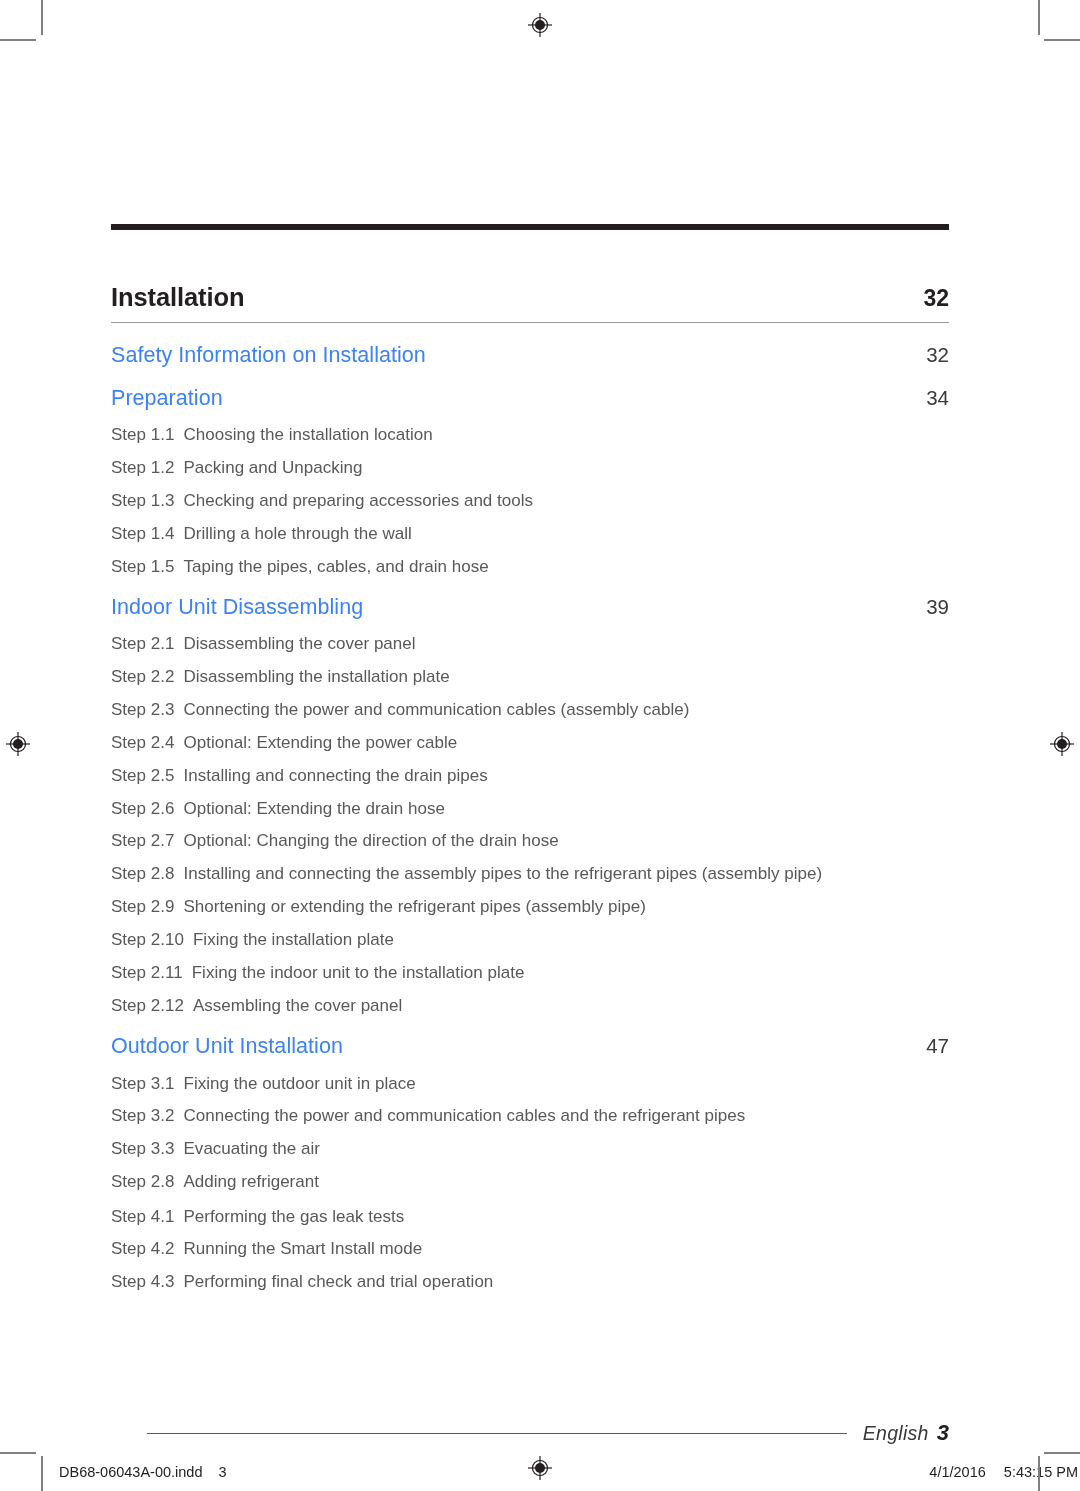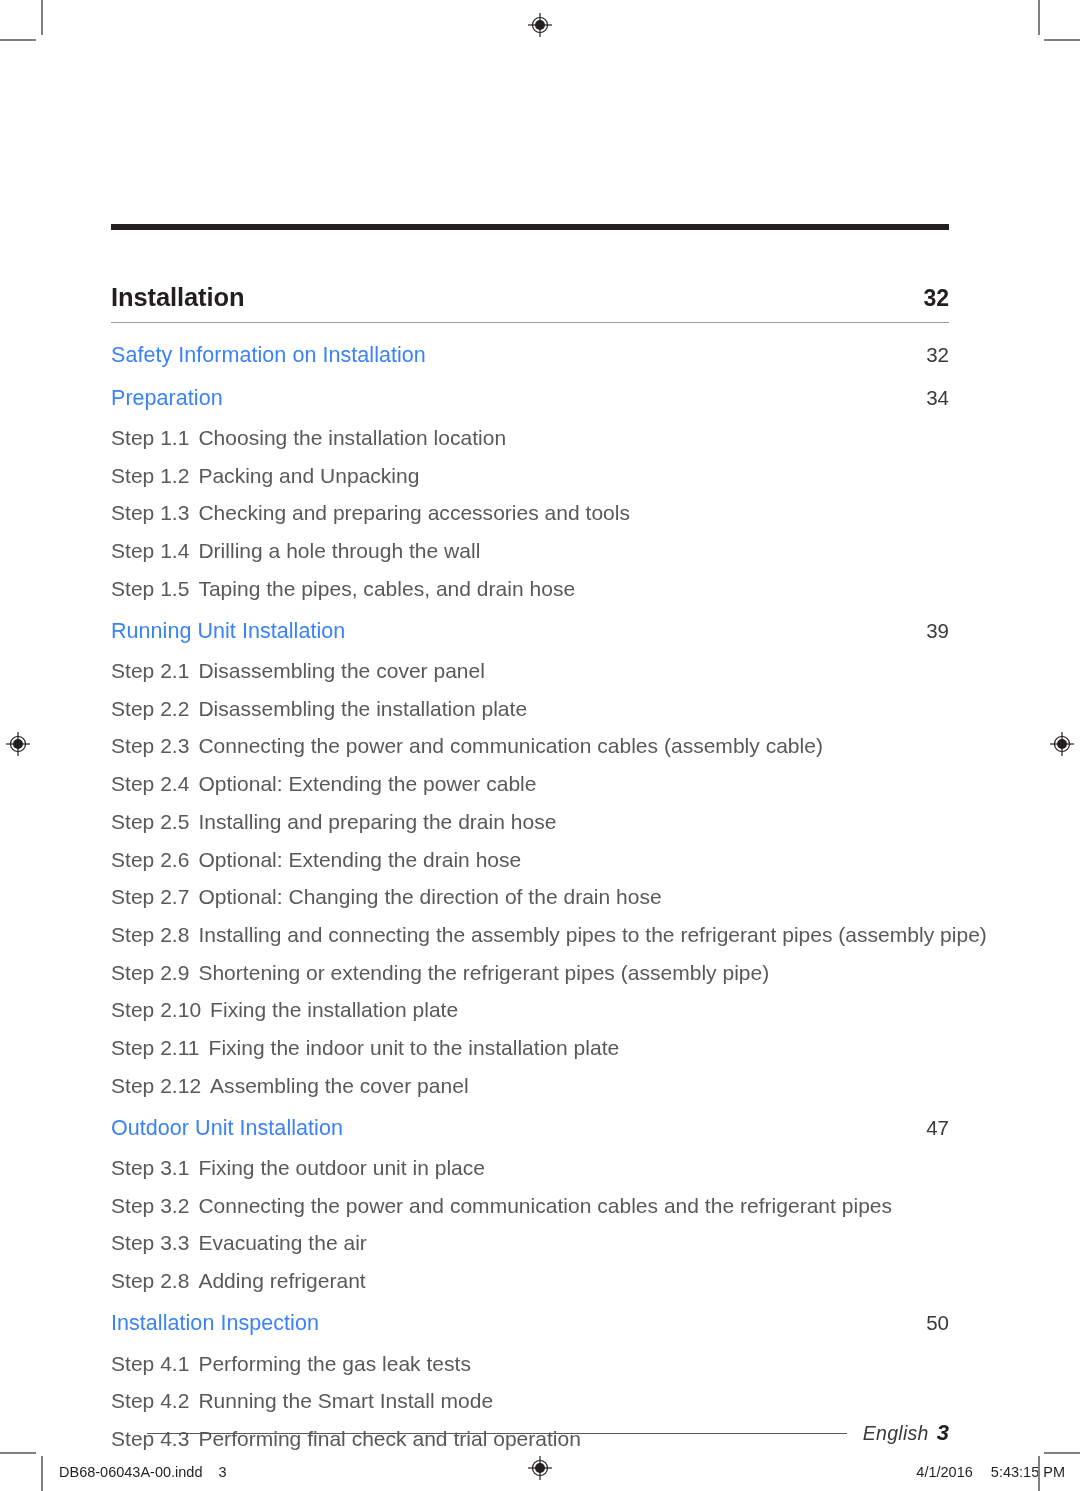--- a/index.html
+++ b/index.html
@@ -118,21 +118,21 @@
     color: #3a3a3a;
     line-height: 1.22;
     min-width: 40px;
     text-align: right;
   }
 
   
   .step {
     display: flex;
     align-items: baseline;
-    font-size: 21px;
+    font-size: 17px;
     color: #58595b;
     line-height: 1.2;
     margin-top: 12.5px;
     letter-spacing: 0.02px;
   }
   .step-label {
     white-space: nowrap;
     margin-right: 9px;
   }
   .step-text {
@@ -200,21 +200,21 @@
     left: 59px;
     top: 12px;
     font-size: 14.5px;
     color: #231f20;
     font-family: "Liberation Sans", sans-serif;
     white-space: nowrap;
   }
   .slug-file .num { margin-left: 12px; }
   .slug-date {
     position: absolute;
-    right: 59px;
+    right: 46px;
     top: 12px;
     font-size: 14.5px;
     color: #231f20;
     white-space: nowrap;
   }
   .slug-date .time { margin-left: 14px; }
 </style>
 </head>
 <body>
 
@@ -291,42 +291,42 @@
         </div>
         <div class="step">
           <span class="step-label">Step 1.4</span>
           <span class="step-text">Drilling a hole through the wall</span>
         </div>
         <div class="step">
           <span class="step-label">Step 1.5</span>
           <span class="step-text">Taping the pipes, cables, and drain hose</span>
         </div>
         <div class="section-row">
-          <div class="section-title">Running Unit Installation</div>
+          <div class="section-title">Indoor Unit Disassembling</div>
           <div class="section-page">39</div>
         </div>
         <div class="step first-of-group">
           <span class="step-label">Step 2.1</span>
           <span class="step-text">Disassembling the cover panel</span>
         </div>
         <div class="step">
           <span class="step-label">Step 2.2</span>
           <span class="step-text">Disassembling the installation plate</span>
         </div>
         <div class="step">
           <span class="step-label">Step 2.3</span>
           <span class="step-text">Connecting the power and communication cables (assembly cable)</span>
         </div>
         <div class="step">
           <span class="step-label">Step 2.4</span>
           <span class="step-text">Optional: Extending the power cable</span>
         </div>
         <div class="step">
           <span class="step-label">Step 2.5</span>
-          <span class="step-text">Installing and preparing the drain hose</span>
+          <span class="step-text">Installing and connecting the drain pipes</span>
         </div>
         <div class="step">
           <span class="step-label">Step 2.6</span>
           <span class="step-text">Optional: Extending the drain hose</span>
         </div>
         <div class="step">
           <span class="step-label">Step 2.7</span>
           <span class="step-text">Optional: Changing the direction of the drain hose</span>
         </div>
         <div class="step">
@@ -361,24 +361,20 @@
           <span class="step-label">Step 3.2</span>
           <span class="step-text">Connecting the power and communication cables and the refrigerant pipes</span>
         </div>
         <div class="step">
           <span class="step-label">Step 3.3</span>
           <span class="step-text">Evacuating the air</span>
         </div>
         <div class="step">
           <span class="step-label">Step 2.8</span>
           <span class="step-text">Adding refrigerant</span>
-        </div>
-        <div class="section-row">
-          <div class="section-title">Installation Inspection</div>
-          <div class="section-page">50</div>
         </div>
         <div class="step first-of-group">
           <span class="step-label">Step 4.1</span>
           <span class="step-text">Performing the gas leak tests</span>
         </div>
         <div class="step">
           <span class="step-label">Step 4.2</span>
           <span class="step-text">Running the Smart Install mode</span>
         </div>
         <div class="step">

